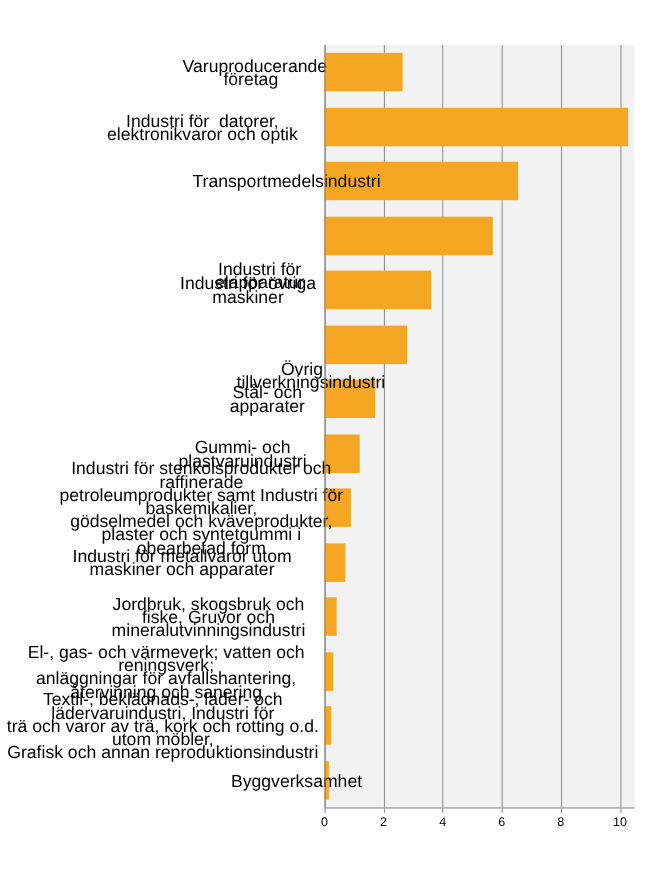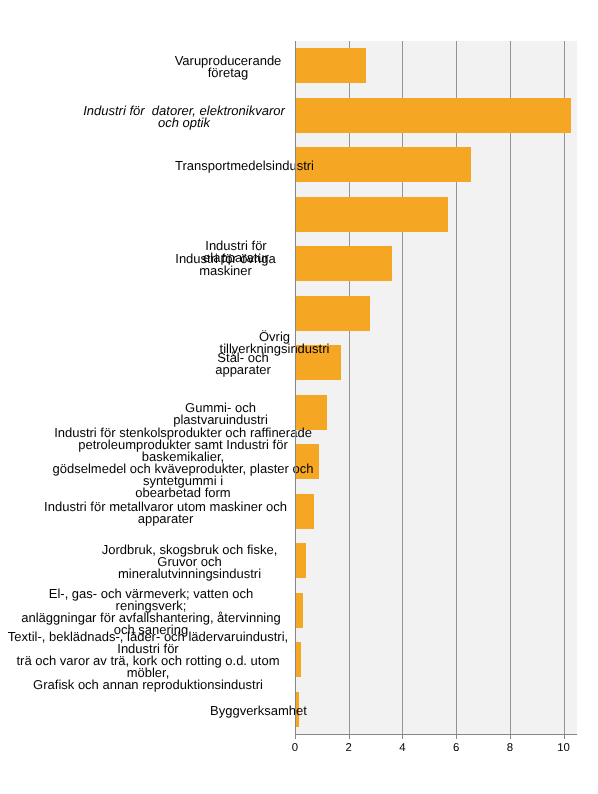--- a/index.html
+++ b/index.html
@@ -3,21 +3,21 @@
 <meta charset="utf-8">
 <title>Chart</title>
 <style>
   html,body{margin:0;padding:0;}
   body{width:598px;height:794px;background:#ffffff;font-family:"Liberation Sans",sans-serif;-webkit-font-smoothing:antialiased;text-rendering:geometricPrecision;}
   #stage{position:relative;width:598px;height:794px;overflow:hidden;background:#fff;}
   .plotbg{position:absolute;background:#f2f2f2;}
   .bar{position:absolute;background:#f5a623;}
   .grid{position:absolute;width:1px;background:#949494;}
   .axisline{position:absolute;background:#878787;}
-  .catlabel{position:absolute;text-align:right;color:#010203;font-size:13px;line-height:11.9px;}
+  .catlabel{position:absolute;text-align:right;color:#010203;font-size:16px;line-height:11.9px;}
   .catlabel>span{display:inline-block;text-align:center;width:-webkit-fit-content;width:fit-content;max-width:290px;}
   .ticklabel{position:absolute;text-align:center;color:#010203;font-size:11.4px;}
   .tickmark{position:absolute;width:1px;background:#878787;}
 </style>
 </head>
 <body>
 
 <div id="stage">
   <div class="plotbg" id="plotbg" style="left: 295px; top: 41px; width: 282px; height: 693px; background: rgb(242, 242, 242);"></div>
   <div id="gridlines">
@@ -39,21 +39,21 @@
       <div class="bar" style="left: 295px; width: 32.232px; top: 394.857px; height: 35px; background: rgb(245, 166, 35);"></div>
       <div class="bar" style="left: 295px; width: 23.9054px; top: 444.371px; height: 35px; background: rgb(245, 166, 35);"></div>
       <div class="bar" style="left: 295px; width: 18.802px; top: 493.886px; height: 35px; background: rgb(245, 166, 35);"></div>
       <div class="bar" style="left: 295px; width: 10.744px; top: 543.4px; height: 35px; background: rgb(245, 166, 35);"></div>
       <div class="bar" style="left: 295px; width: 8.3266px; top: 592.914px; height: 35px; background: rgb(245, 166, 35);"></div>
       <div class="bar" style="left: 295px; width: 6.4464px; top: 642.429px; height: 35px; background: rgb(245, 166, 35);"></div>
       <div class="bar" style="left: 295px; width: 4.029px; top: 691.943px; height: 35px; background: rgb(245, 166, 35);"></div>
     </div>
   <div id="catlabels">
       <div class="catlabel" style="color: rgb(1, 2, 3); left: 0px; width: 290px; top: 67.1571px; transform: translateY(-50%);"><span style="width: 124px;">Varuproducerande företag</span></div>
-      <div class="catlabel" style="color: rgb(1, 2, 3); left: 0px; width: 290px; top: 116.671px; transform: translateY(-50%);"><span style="width: 212px; font-style: italic;">Industri för&nbsp; datorer, elektronikvaror och optik</span></div>
+      <div class="catlabel" style="color: rgb(1, 2, 3); left: 0px; width: 290px; top: 116.671px; transform: translateY(-50%);"><span style="width: 212px;">Industri för&nbsp; datorer, elektronikvaror och optik</span></div>
       <div class="catlabel" style="color: rgb(1, 2, 3); left: 0px; width: 290px; top: 166.186px; transform: translateY(-50%);"><span style="width: 115px;">Transportmedelsindustri</span></div>
       <div class="catlabel" style="color: rgb(1, 2, 3); left: 0px; width: 290px; top: 215.7px; transform: translateY(-50%); margin-top: 36px;"><span style="width: 108px;">Industri för elapparatur</span></div>
       <div class="catlabel" style="color: rgb(1, 2, 3); left: 0px; width: 290px; top: 265.214px; transform: translateY(-50%);"><span style="width: 129px;">Industri för övriga maskiner</span></div>
       <div class="catlabel" style="color: rgb(1, 2, 3); left: 0px; width: 334px; top: 314.729px; transform: translateY(-50%); margin-top: 28px;"><span style="width: 119px;">Övrig tillverkningsindustri</span></div>
       <div class="catlabel" style="color: rgb(1, 2, 3); left: 0px; width: 290px; top: 364.243px; transform: translateY(-50%);"><span style="width: 94px;">Stål- och apparater</span></div>
       <div class="catlabel" style="color: rgb(1, 2, 3); left: 0px; width: 290px; top: 413.757px; transform: translateY(-50%);"><span style="width: 139px;">Gummi- och plastvaruindustri</span></div>
       <div class="catlabel" style="color: rgb(1, 2, 3); left: 0px; width: 290px; top: 463.271px; transform: translateY(-50%); padding-left: 35px;"><span style="width: 284px;">Industri för stenkolsprodukter och raffinerade<br>petroleumprodukter samt Industri för baskemikalier,<br>gödselmedel och kväveprodukter, plaster och syntetgummi i<br>obearbetad form</span></div>
       <div class="catlabel" style="color: rgb(1, 2, 3); left: 0px; width: 290px; top: 512.786px; transform: translateY(-50%);"><span style="width: 249px;">Industri för metallvaror utom maskiner och apparater</span></div>
       <div class="catlabel" style="color: rgb(1, 2, 3); left: 0px; width: 290px; top: 562.3px; transform: translateY(-50%);"><span style="width: 201px; margin-left: 24px;">Jordbruk, skogsbruk och fiske, Gruvor och<br>mineralutvinningsindustri</span></div>
       <div class="catlabel" style="color: rgb(1, 2, 3); left: 0px; width: 290px; top: 611.814px; transform: translateY(-50%);"><span style="width: 278px;">El-, gas- och värmeverk; vatten och reningsverk;<br>anläggningar för avfallshantering, återvinning och sanering</span></div>

